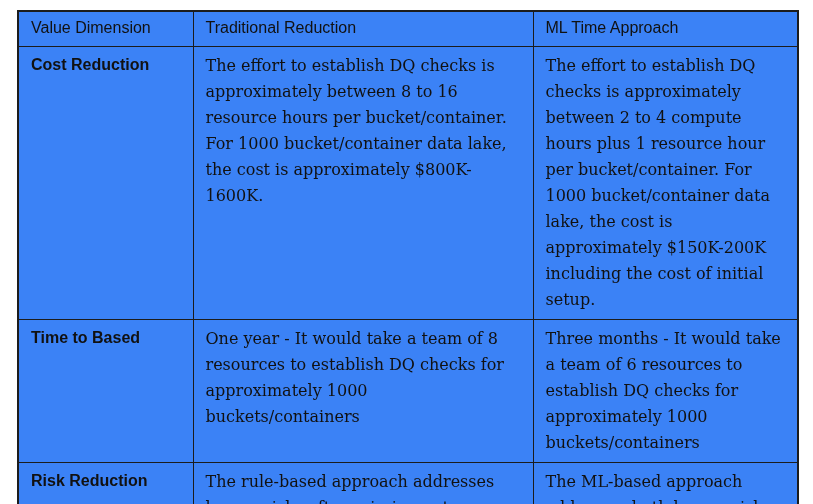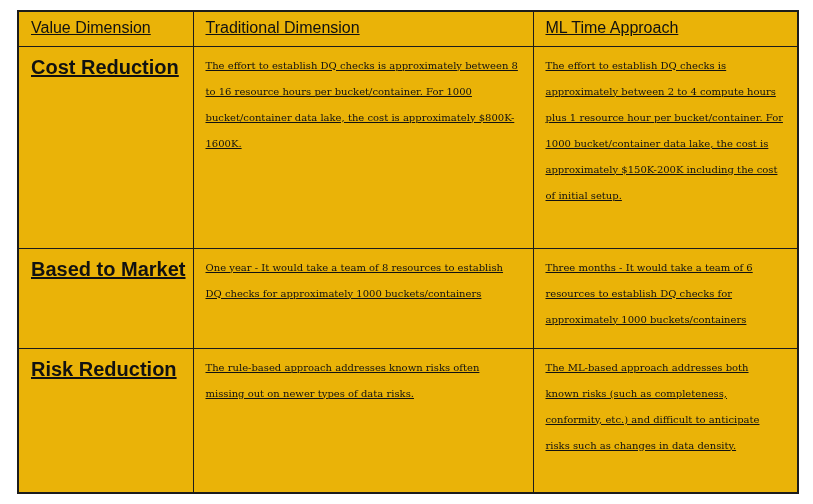--- a/index.html
+++ b/index.html
@@ -26,48 +26,47 @@
 
   table.comparison col.c1 { width: 175px; }
   table.comparison col.c2 { width: 340px; }
   table.comparison col.c3 { width: 265px; }
 
   table.comparison th,
   table.comparison td {
     border: 1px solid #1c1c1c;
     vertical-align: top;
     text-align: left;
-    background: #eab308;
-    text-decoration: underline;
+    background: #3b82f6;
   }
 
   thead th {
     font-family: "Liberation Sans", sans-serif;
     font-weight: 400;
     font-size: 16px;
     height: 35px;
     padding: 7px 10px 6px 12px;
     vertical-align: middle;
     white-space: nowrap;
     overflow: hidden;
   }
 
   td.dim {
     font-family: "Liberation Sans", sans-serif;
     font-weight: 700;
-    font-size: 20px;
+    font-size: 16px;
     padding: 9px 10px 0 12px;
     white-space: nowrap;
     overflow: hidden;
   }
 
   td.desc {
     font-family: "DejaVu Serif", "Liberation Serif", serif;
     font-weight: 400;
-    font-size: 10px;
+    font-size: 16px;
     line-height: 26px;
     padding: 6px 12px 6px 12px;
     letter-spacing: 0;
   }
 
   tr.row-cost   { height: 202px; }
   tr.row-time   { height: 100px; }
   tr.row-risk   { height: 145px; }
 </style>
 </head>
@@ -76,32 +75,32 @@
 <div class="table-wrap">
   <table class="comparison">
     <colgroup>
       <col class="c1">
         <col class="c2">
         <col class="c3">
     </colgroup>
     <thead>
       <tr>
         <th>Value Dimension</th>
-        <th>Traditional Dimension</th>
+        <th>Traditional Reduction</th>
         <th>ML Time Approach</th>
       </tr>
     </thead>
     <tbody>
       <tr class="row-cost">
         <td class="dim">Cost Reduction</td>
         <td class="desc">The effort to establish DQ checks is approximately between 8 to 16 resource hours per bucket/container. For 1000 bucket/container data lake, the cost is approximately $800K-1600K.</td>
         <td class="desc">The effort to establish DQ checks is approximately between 2 to 4 compute hours plus 1 resource hour per bucket/container. For 1000 bucket/container data lake, the cost is approximately $150K-200K including the cost of initial setup.</td>
       </tr>
       <tr class="row-time">
-        <td class="dim">Based to Market</td>
+        <td class="dim">Time to Based</td>
         <td class="desc">One year - It would take a team of 8 resources to establish DQ checks for approximately 1000 buckets/containers</td>
         <td class="desc">Three months - It would take a team of 6 resources to establish DQ checks for approximately 1000 buckets/containers</td>
       </tr>
       <tr class="row-risk">
         <td class="dim">Risk Reduction</td>
         <td class="desc">The rule-based approach addresses known risks often missing out on newer types of data risks.</td>
         <td class="desc">The ML-based approach addresses both known risks (such as completeness, conformity, etc.) and difficult to anticipate risks such as changes in data density.</td>
       </tr>
     </tbody>
   </table>

